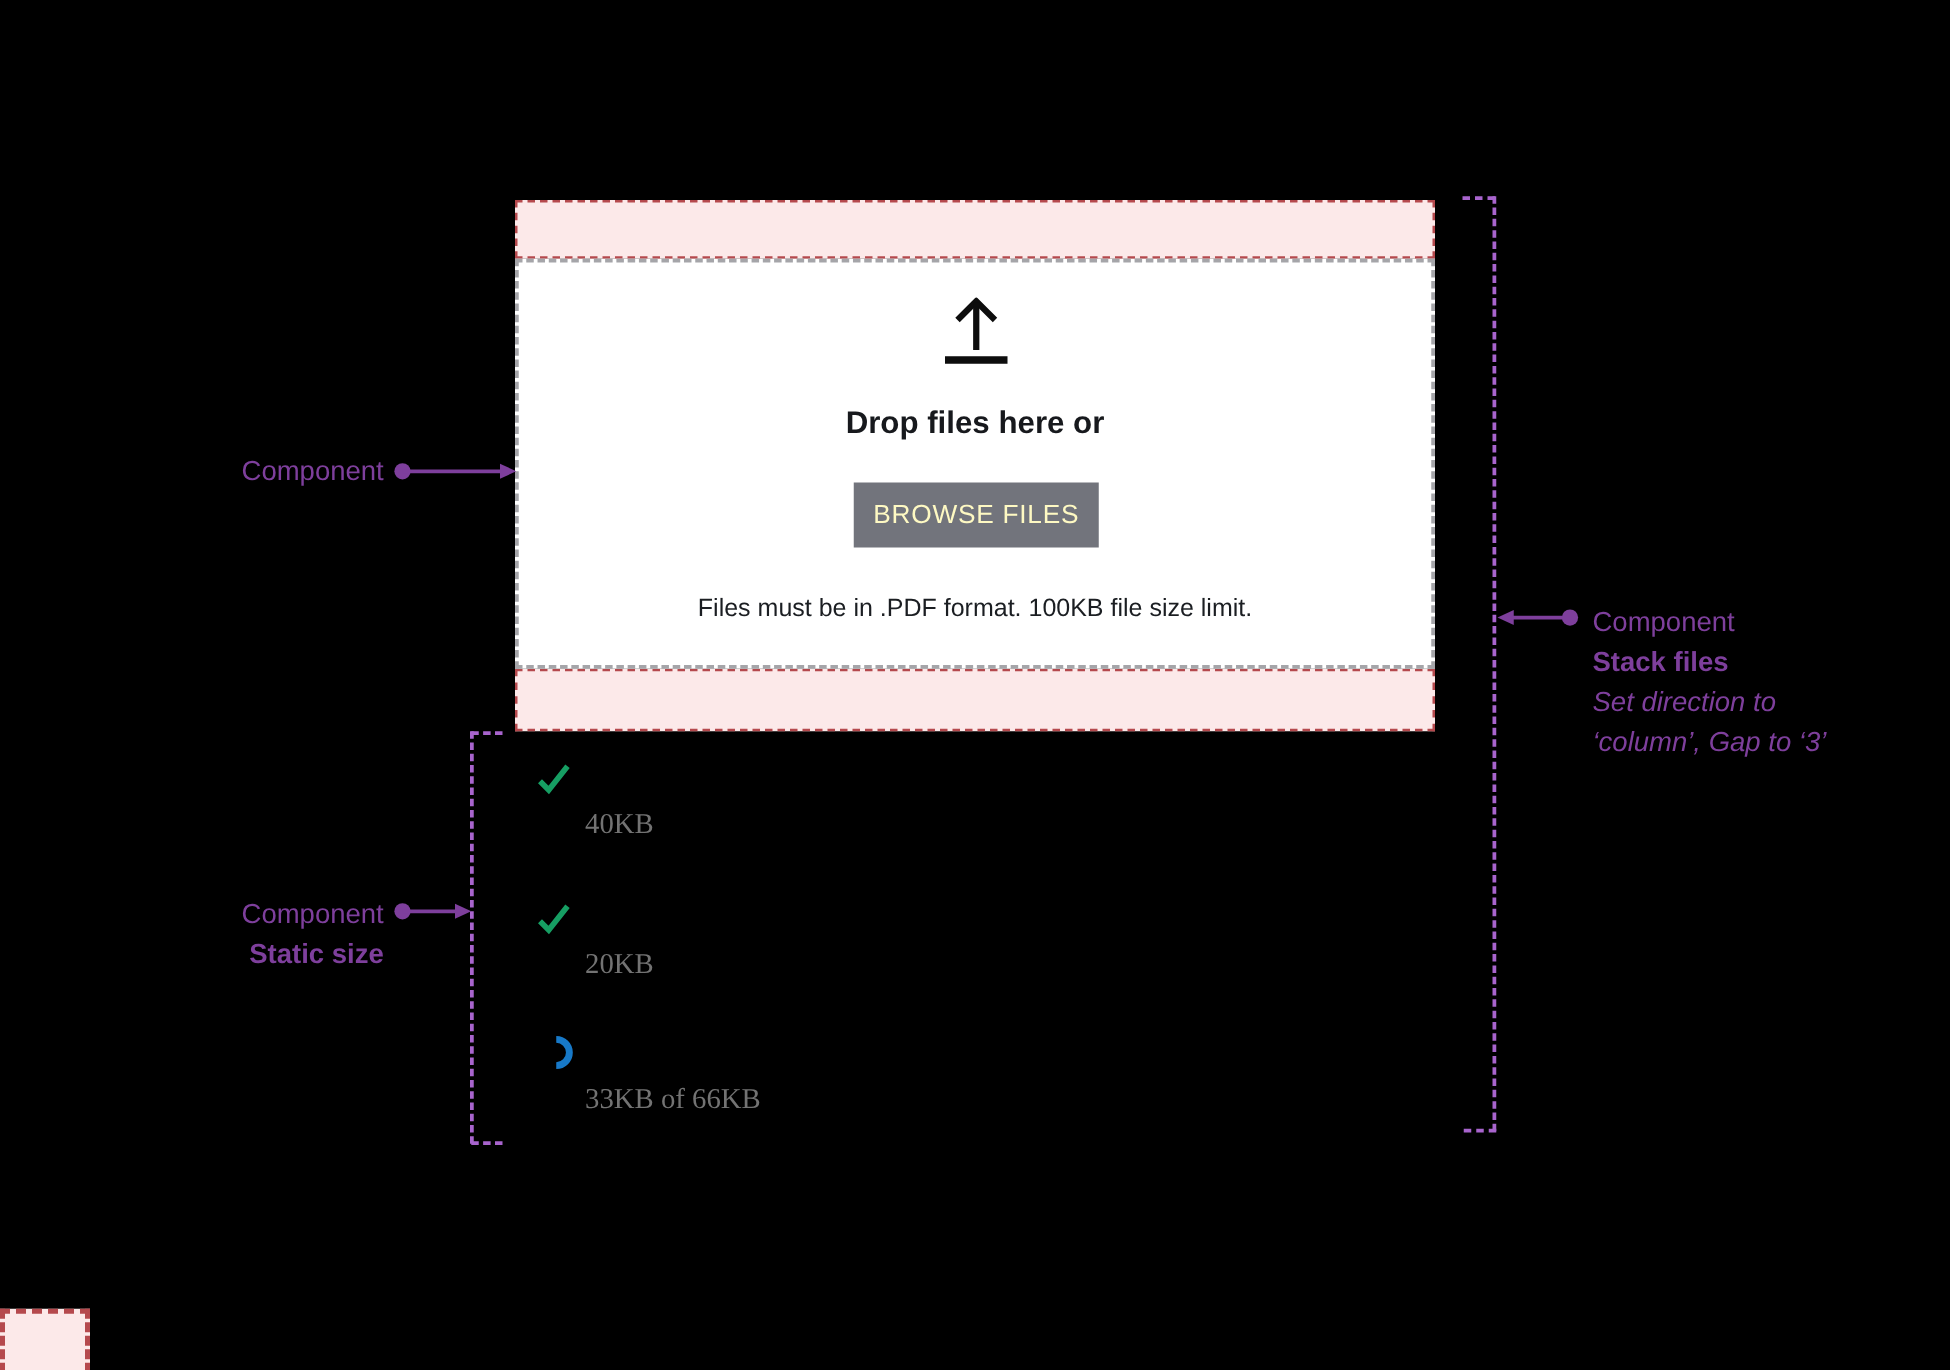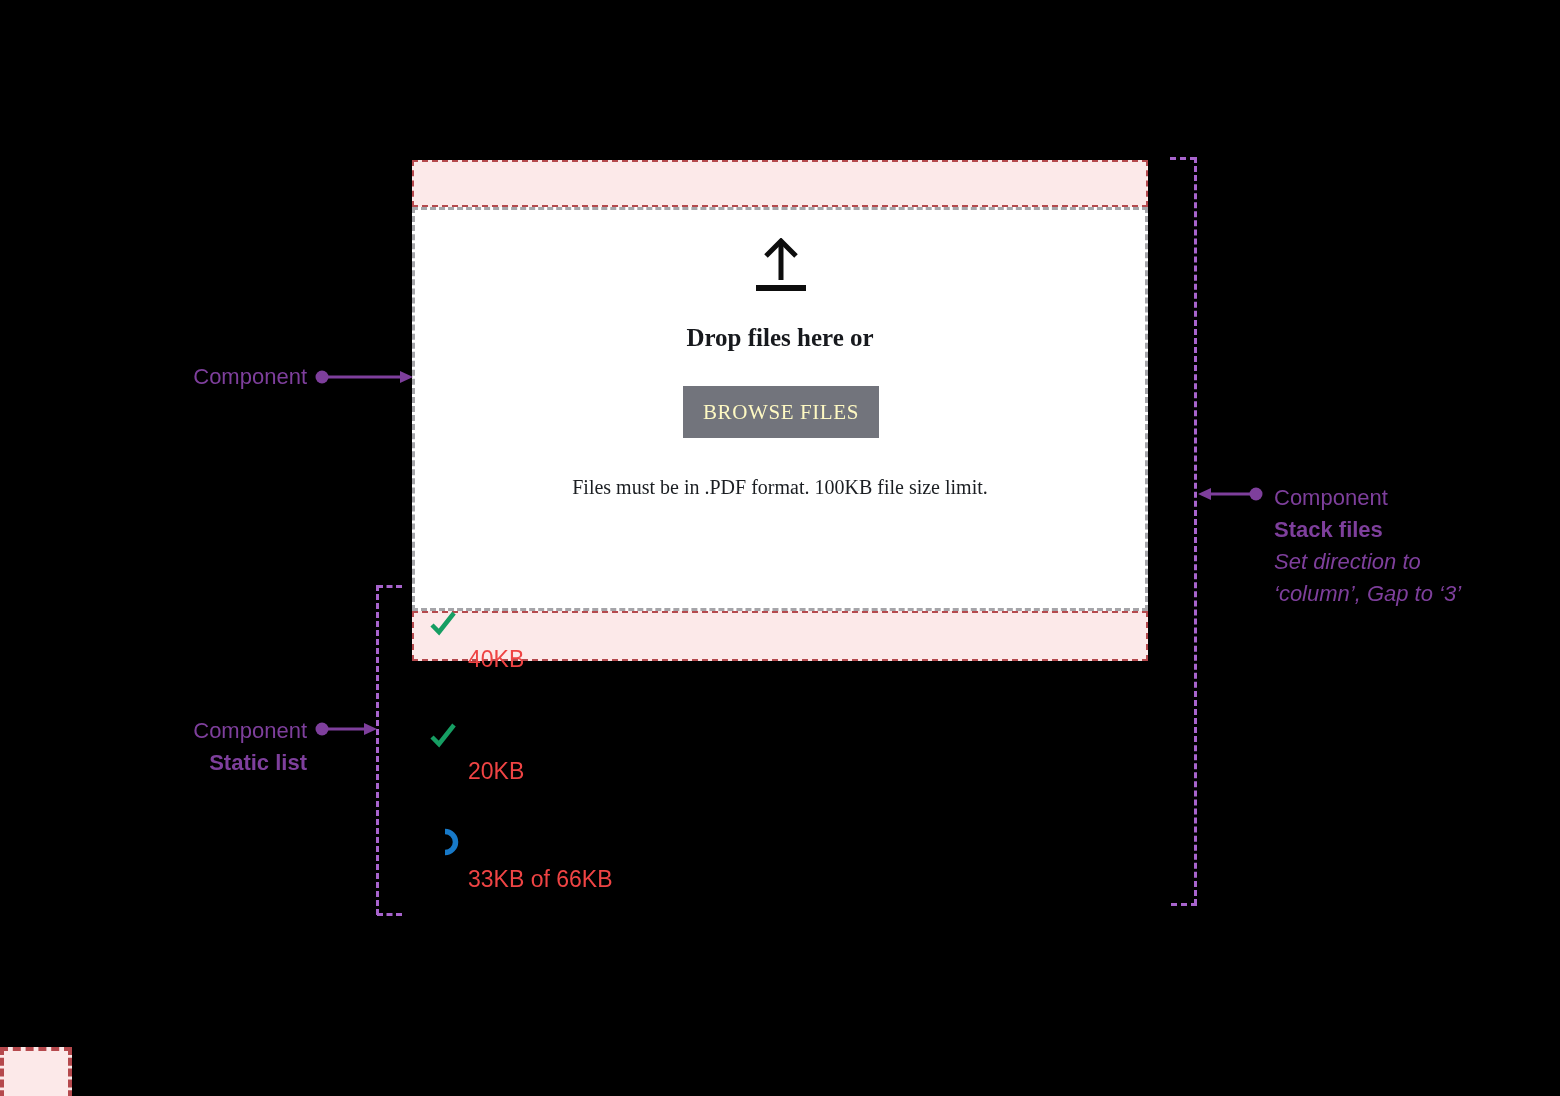--- a/index.html
+++ b/index.html
@@ -6,22 +6,22 @@
   .canvas{
     position:relative;width:1560px;height:1096px;background:#000;overflow:hidden;
     font-family:"Liberation Sans","DejaVu Sans",sans-serif;
   }
   
   .dropzone{position:absolute;left:412px;top:160px;width:736px;height:425px;}
   .strip{box-sizing:border-box;width:736px;background:#fce9e9;border:2px dashed #b5494d;}
   .strip.top{height:47px;}
   .strip.bottom{height:50px;}
   .dz-inner{
-    box-sizing:border-box;position:relative;width:736px;height:404px;
-    background:#ffffff;border:3px dashed #a5a5a9;font-family:Liberation Serif, serif;
+    box-sizing:border-box;position:relative;width:736px;height:328px;
+    background:#ffffff;border:3px dashed #a5a5a9;
   }
   .dz-icon{position:absolute;left:340px;top:28px;}
   .dz-title{
     position:absolute;left:0;top:114px;width:730px;text-align:center;
     font-size:25px;font-weight:700;color:#17191d;
   }
   .browse-btn{
     position:absolute;left:268px;top:176px;width:196px;height:52px;
     background:#72747c;border:none;color:#fef9c3;font-size:21px;
     letter-spacing:0.6px;font-family:inherit;cursor:pointer;
@@ -35,21 +35,21 @@
   .ann .kicker{font-weight:400;}
   .ann .name{font-weight:700;}
   .ann .note{font-style:italic;}
   .ann.right-align{text-align:right;}
   .ann-arrow{position:absolute;}
   
   .bracket-v{position:absolute;border-left:3px dashed #a864cd;width:0;}
   .bracket-h{position:absolute;border-top:3px dashed #a864cd;height:0;}
   
   .list-icon{position:absolute;}
-  .list-label{position:absolute;font-size:23px;color:#ef4444;white-space:nowrap;}
+  .list-label{position:absolute;font-size:23px;color:#737373;white-space:nowrap;font-family:Liberation Serif, serif;}
   
   .pad-swatch{
     position:absolute;left:0;top:1047px;width:72px;height:62px;
     box-sizing:border-box;background:#fce9e9;border:4px dashed #b5494d;
   }
 </style>
 </head>
 <body>
 
 <div class="canvas">
@@ -112,21 +112,21 @@
   <span class="ann-arrow" style="left:314px;top:368px;">
     <svg width="100" height="18" viewBox="0 0 100 18">
       <circle cx="8" cy="9" r="6.5" fill="#7e3f9c"></circle>
       <line x1="8" y1="9" x2="88" y2="9" stroke="#7e3f9c" stroke-width="3"></line>
       <polygon points="86,3 99,9 86,15" fill="#7e3f9c"></polygon>
     </svg>
   </span>
 
   <div class="ann right-align" style="left:60px;top:715px;width:247px;">
     <div class="kicker">Component</div>
-    <div class="name">Static list</div>
+    <div class="name">Static size</div>
   </div>
   <span class="ann-arrow" style="left:314px;top:720px;">
     <svg width="64" height="18" viewBox="0 0 64 18">
       <circle cx="8" cy="9" r="6.5" fill="#7e3f9c"></circle>
       <line x1="8" y1="9" x2="52" y2="9" stroke="#7e3f9c" stroke-width="3"></line>
       <polygon points="50,3 63,9 50,15" fill="#7e3f9c"></polygon>
     </svg>
   </span>
 
   <span class="ann-arrow" style="left:1196px;top:485px;">

